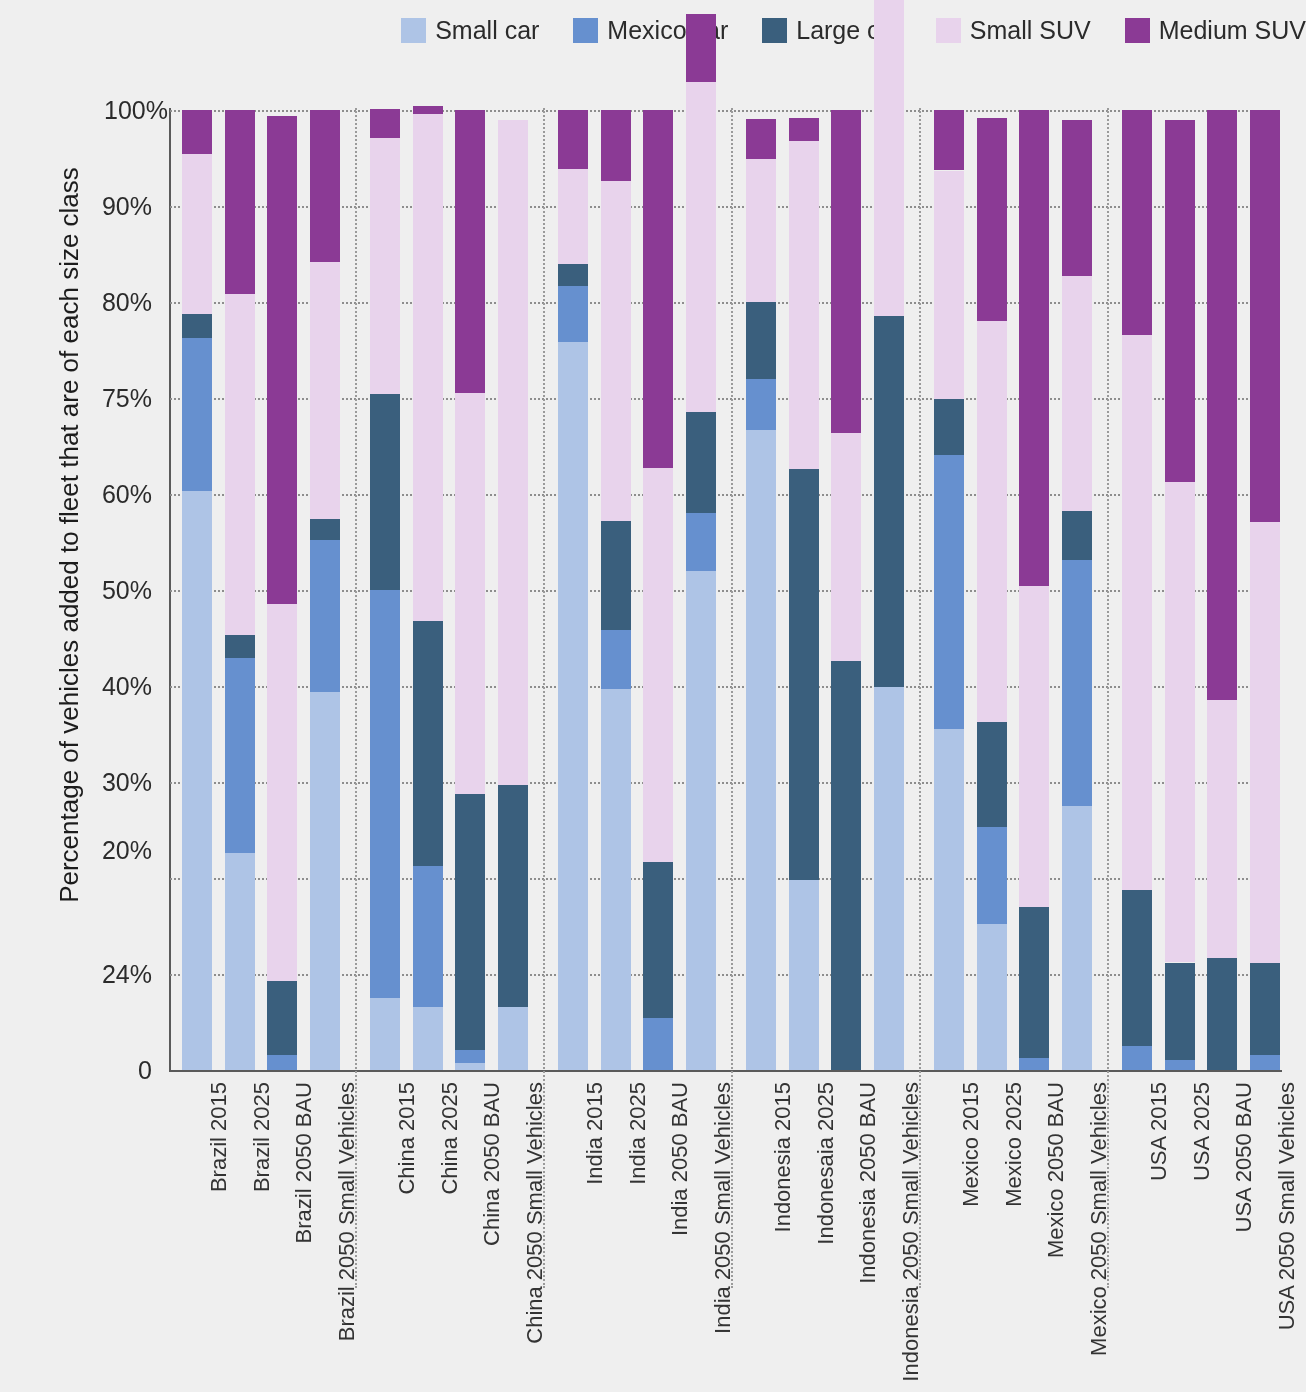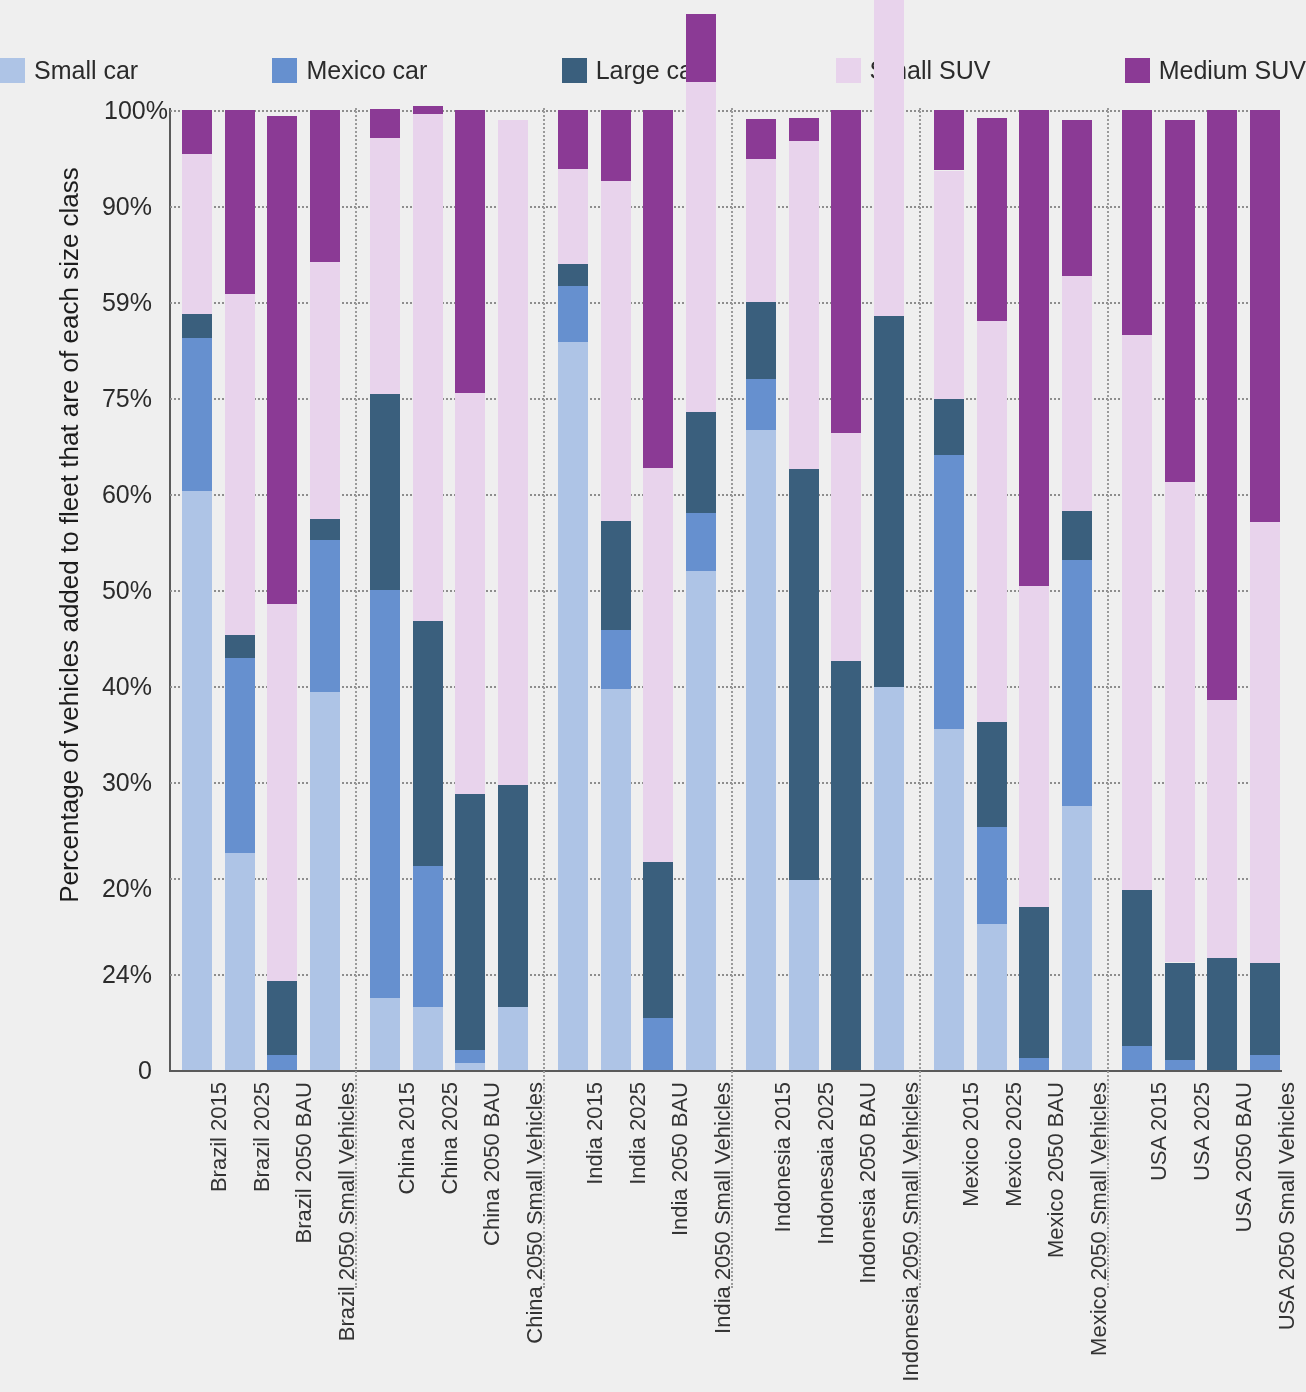--- a/index.html
+++ b/index.html
@@ -16,24 +16,23 @@
     position: relative;
   }
 
   
   #legend {
     position: absolute;
     left: 0;
     top: 18px;
     width: 1306px;
     display: flex;
-    justify-content: space-between;
+    justify-content: flex-end;
     align-items: center;
     gap: 34px;
-    margin-top: 40px;
   }
   .legend-item {
     display: flex;
     align-items: center;
     gap: 9px;
   }
   .legend-swatch {
     width: 25px;
     height: 25px;
     display: block;
@@ -162,33 +161,33 @@
 <div id="ylabel">Percentage of vehicles added to fleet that are of each size class</div>
 
 <div id="axis-line-y"></div>
 <div id="axis-line-x"></div>
 
 <div id="plot-area">
     <div class="ytick-label" style="top: 960px; right: 1128px;">0</div>
     <div class="gridline" style="top: 864px;"></div>
     <div class="ytick-label" style="top: 864px; right: 1128px;">24%</div>
     <div class="gridline" style="top: 768px;"></div>
-    <div class="ytick-label" style="top: 778px; right: 1128px;">20%</div>
+    <div class="ytick-label" style="top: 740px; right: 1128px;">20%</div>
     <div class="gridline" style="top: 672px;"></div>
     <div class="ytick-label" style="top: 672px; right: 1128px;">30%</div>
     <div class="gridline" style="top: 576px;"></div>
     <div class="ytick-label" style="top: 576px; right: 1128px;">40%</div>
     <div class="gridline" style="top: 480px;"></div>
     <div class="ytick-label" style="top: 480px; right: 1128px;">50%</div>
     <div class="gridline" style="top: 384px;"></div>
     <div class="ytick-label" style="top: 384px; right: 1128px;">60%</div>
     <div class="gridline" style="top: 288px;"></div>
     <div class="ytick-label" style="top: 288px; right: 1128px;">75%</div>
     <div class="gridline" style="top: 192px;"></div>
-    <div class="ytick-label" style="top: 192px; right: 1128px;">59%</div>
+    <div class="ytick-label" style="top: 192px; right: 1128px;">80%</div>
     <div class="gridline" style="top: 96px;"></div>
     <div class="ytick-label" style="top: 96px; right: 1128px;">90%</div>
     <div class="gridline" style="top: 0px;"></div>
     <div class="ytick-label" style="top: 0px; right: 1112px;">100%</div>
     <div class="bar" title="Brazil 2015" style="left: 12.25px; width: 30px; height: 960px;">
       <div class="seg" title="Brazil 2015 — Small car: 60.3%" style="background: rgb(174, 196, 230); height: 578.88px; bottom: 0px;"></div>
       <div class="seg" title="Brazil 2015 — Medium car: 16%" style="background: rgb(102, 144, 207); height: 153.6px; bottom: 578.88px;"></div>
       <div class="seg" title="Brazil 2015 — Large car: 2.5%" style="background: rgb(58, 95, 125); height: 24px; bottom: 732.48px;"></div>
       <div class="seg" title="Brazil 2015 — Small SUV: 16.6%" style="background: rgb(232, 211, 236); height: 159.36px; bottom: 756.48px;"></div>
       <div class="seg" title="Brazil 2015 — Large SUV: 4.6%" style="background: rgb(139, 58, 149); height: 44.16px; bottom: 915.84px;"></div>

